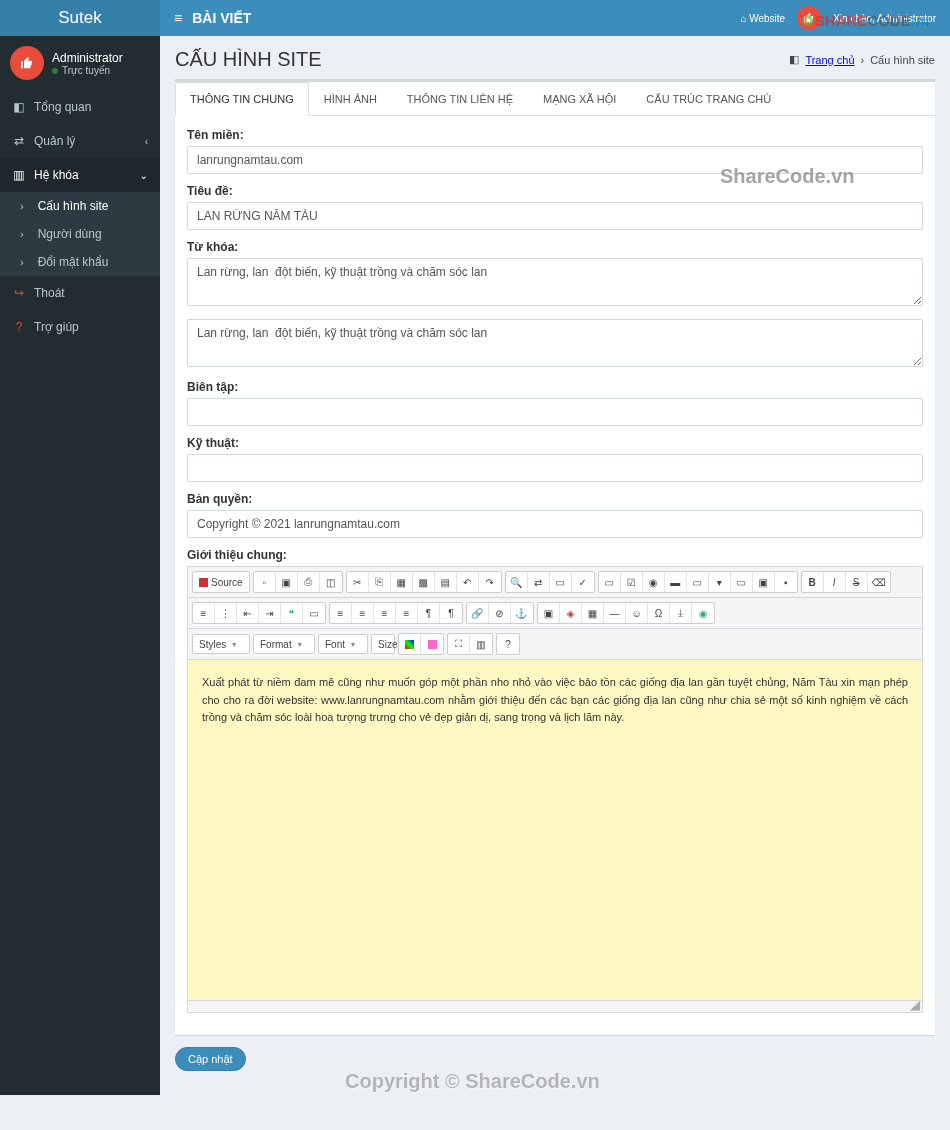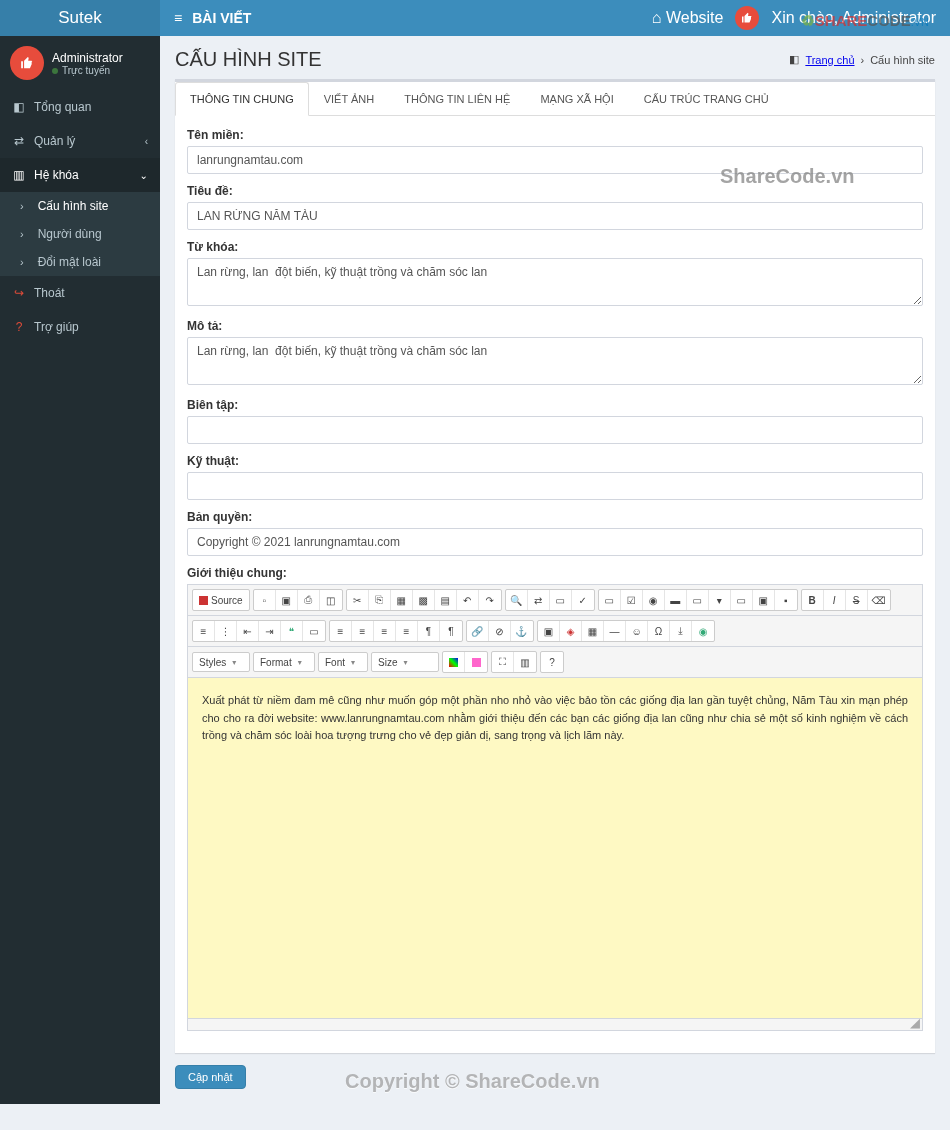--- a/index.html
+++ b/index.html
@@ -22,21 +22,21 @@
 .nav .sub{list-style:none;background:#2c3b41}
 .nav .sub li a{padding:7px 12px 7px 20px;font-size:12px}
 .nav .sub li.current a{color:#fff}
 .nav .sub li a::before{content:"›";margin-right:6px;color:#b8c7ce;font-size:11px}
 .ico{width:14px;height:14px;display:inline-flex;align-items:center;justify-content:center}
 .red{color:#dd4b39!important}
 .main{flex:1;display:flex;flex-direction:column}
 .topbar{background:#3c8dbc;height:36px;display:flex;align-items:center;color:#fff;padding:0 14px;gap:10px}
 .burger{font-size:14px;cursor:pointer}
 .topbar-title{font-weight:600;font-size:14px}
-.topbar-right{margin-left:auto;display:flex;align-items:center;gap:12px;font-size:16px}
+.topbar-right{margin-left:auto;display:flex;align-items:center;gap:12px;font-size:10px}
 .topbar-right .av{width:24px;height:24px;border-radius:50%;background:#e74c3c;display:flex;align-items:center;justify-content:center}
 .content-header{padding:12px 15px 8px;display:flex;align-items:center;justify-content:space-between}
 .content-header h1{font-size:20px;font-weight:500;color:#333}
 .breadcrumb{font-size:11px;color:#666;display:flex;gap:6px;align-items:center}
 .breadcrumb span{color:#444}
 .content{padding:0 15px 15px;flex:1}
 .box{background:#fff;border-top:3px solid #d2d6de;box-shadow:0 1px 1px rgba(0,0,0,.1)}
 .box-header{padding:10px 12px;border-bottom:1px solid #f4f4f4;font-weight:600;font-size:12px;color:#333}
 .tabs{display:flex;border-bottom:1px solid #ddd}
 .tabs a{padding:10px 14px;font-size:11px;color:#555;text-decoration:none;border:1px solid transparent;margin-bottom:-1px}
@@ -50,21 +50,21 @@
 .tb{background:#f5f5f5;border-bottom:1px solid #d2d6de;padding:4px;display:flex;flex-wrap:wrap;gap:3px;align-items:center}
 .tbg{display:flex;border:1px solid #ccc;border-radius:2px;background:#fff}
 .tbb{width:22px;height:20px;display:flex;align-items:center;justify-content:center;font-size:10px;color:#444;border-right:1px solid #e5e5e5;cursor:pointer}
 .tbb:last-child{border-right:none}
 .tbb.src{width:auto;padding:0 6px;gap:3px}
 .tbb .c{width:9px;height:9px;display:inline-block}
 .tbsel{display:flex;align-items:center;border:1px solid #ccc;background:#fff;height:20px;padding:0 6px;font-size:10px;color:#444;gap:6px;border-radius:2px;cursor:pointer}
 .tbsel::after{content:"▾";font-size:8px;color:#888}
 .editor-body{min-height:340px;padding:14px;font-size:11px;color:#333;background:#fef9c3;line-height:1.6;text-align:justify}
 .resize-grip{height:12px;background:#f5f5f5;border-top:1px solid #d2d6de;text-align:right;padding-right:2px;color:#aaa;font-size:13px;line-height:8px}
-.submit{margin-top:12px;background:#3c8dbc;color:#fff;border:1px solid #367fa9;padding:5px 12px;font-size:11px;border-radius:4px;cursor:pointer}
+.submit{margin-top:12px;background:#3c8dbc;color:#fff;border:1px solid #367fa9;padding:5px 12px;font-size:11px;border-radius:12px;cursor:pointer}
 .wm{position:absolute;font-weight:700;pointer-events:none;opacity:.7}
 .wm1{left:720px;top:165px;font-size:20px;color:#7e7e7e;text-shadow:0 1px 0 #fff}
 .wm2{left:345px;top:1070px;font-size:20px;color:#9c9c9c;text-shadow:0 1px 0 #fff}
 .wm3{right:21px;top:12px;font-size:15px}
 .wm3 .g{color:#7cb342}.wm3 .r{color:#d32f2f}.wm3 .b{color:#0277bd;font-weight:400;font-size:11px}
 svg{display:block}
 </style>
 </head>
 <body>
 
@@ -103,21 +103,21 @@
             <span class="chev">⌄</span>
           </a>
         <ul class="sub">
           <li class="current">
               <a href="#">Cấu hình site</a>
             </li>
           <li>
               <a href="#">Người dùng</a>
             </li>
           <li>
-              <a href="#">Đổi mật loài</a>
+              <a href="#">Đổi mật khẩu</a>
             </li>
         </ul>
       </li>
       <li>
           <a href="#">
             <span class="ico red">↪</span>
             <span>Thoát</span>
           </a>
         </li>
       <li>
@@ -151,30 +151,30 @@
         <a href="#">Trang chủ</a>
         <span>›</span>
         <span>Cấu hình site</span>
       </div>
     </div>
 
     <div class="content">
       <div class="box">
         <div class="tabs">
           <a href="#" class="active">THÔNG TIN CHUNG</a>
-          <a href="#">VIẾT ẢNH</a>
+          <a href="#">HÌNH ẢNH</a>
           <a href="#">THÔNG TIN LIÊN HỆ</a>
           <a href="#">MẠNG XÃ HỘI</a>
           <a href="#">CẤU TRÚC TRANG CHỦ</a>
         </div>
         <div class="form">
           <div class="fg"><label>Tên miền:</label><input value="lanrungnamtau.com" style=""></div>
           <div class="fg"><label>Tiêu đề:</label><input value="LAN RỪNG NĂM TÀU" style=""></div>
           <div class="fg"><label>Từ khóa:</label><textarea style="">Lan rừng, lan  đột biến, kỹ thuật trồng và chăm sóc lan</textarea></div>
-          <div class="fg"><label>Mô tả:</label><textarea style="">Lan rừng, lan  đột biến, kỹ thuật trồng và chăm sóc lan</textarea></div>
+          <div class="fg"><textarea style="">Lan rừng, lan  đột biến, kỹ thuật trồng và chăm sóc lan</textarea></div>
           <div class="fg"><label>Biên tập:</label><input value="" style=""></div>
           <div class="fg"><label>Kỹ thuật:</label><input value="" style=""></div>
           <div class="fg"><label>Bản quyền:</label><input value="Copyright © 2021 lanrungnamtau.com" style=""></div>
           <div class="fg">
             <label>Giới thiệu chung:</label>
             <div class="editor">
               <div class="tb">
                 <div class="tbg">
                     <span class="tbb src">
                       <span class="c" style="background:#c33"></span>
@@ -256,21 +256,21 @@
                   <span class="tbb">☺</span>
                   <span class="tbb">Ω</span>
                   <span class="tbb">⤓</span>
                   <span class="tbb" style="color:#3a7">◉</span>
                 </div>
               </div>
               <div class="tb">
                 <span class="tbsel" style="width:58px">Styles</span>
                 <span class="tbsel" style="width:62px">Format</span>
                 <span class="tbsel" style="width:50px">Font</span>
-                <span class="tbsel" style="width:68px">Size</span>
+                <span class="tbsel" style="width:24px">Size</span>
                 <div class="tbg">
                   <span class="tbb">
                       <span class="c" style="background:linear-gradient(45deg,#f00,#0f0,#00f)"></span>
                     </span>
                   <span class="tbb">
                       <span class="c" style="background:#f6c"></span>
                     </span>
                 </div>
                 <div class="tbg">
                   <span class="tbb">⛶</span>

